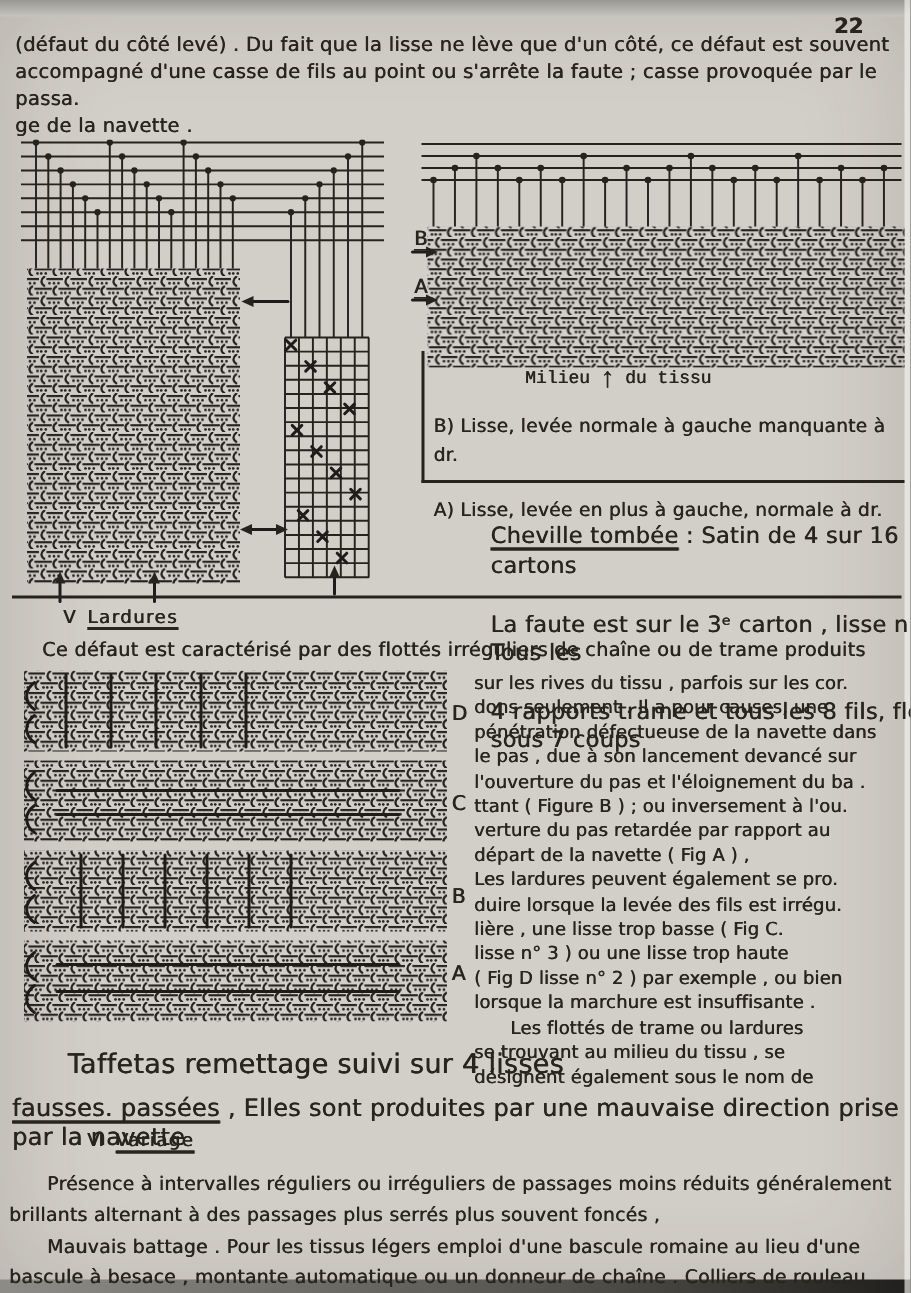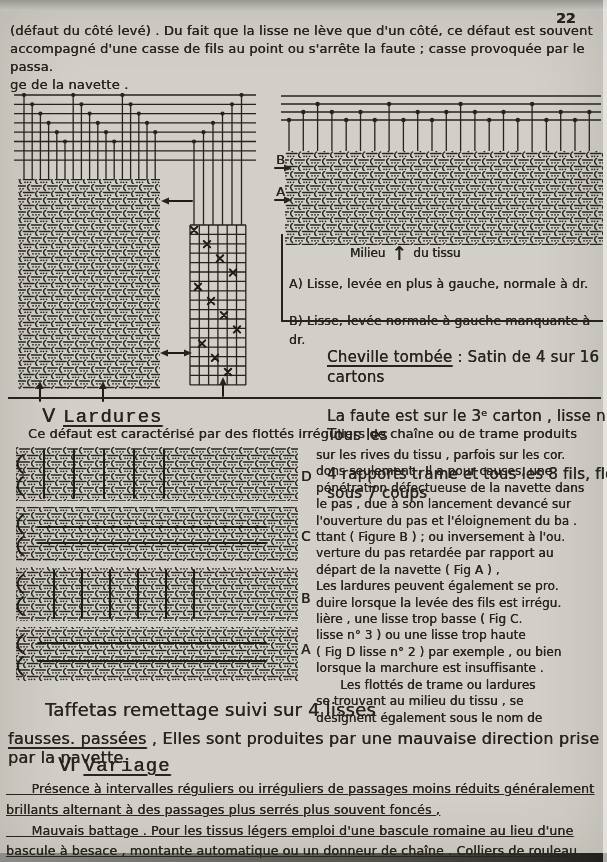--- a/index.html
+++ b/index.html
@@ -17,38 +17,38 @@
        background:linear-gradient(to right,#8d8c88,#55544f 60%,#201f1d);}
   .scan-right{position:absolute;right:0;top:0;width:4px;height:100%;
        background:rgba(246,245,241,.65);}
   .pagenum{position:absolute;left:556px;top:10px;font-weight:700;font-size:14px;
        text-shadow:.4px 0 0 currentColor;}
   .intro{left:10px;top:22px;width:592px;font-size:13px;line-height:18px;}
   .figsvg{position:absolute;}
   .flabel{position:absolute;font-size:13px;text-shadow:.5px 0 0 currentColor;
        text-decoration:underline;text-underline-offset:3px;}
   .milieu{position:absolute;left:350px;top:242px;font-size:12px;
-       text-shadow:.35px 0 0 currentColor;}
+       text-shadow:.35px 0 0 currentColor;font-family:Liberation Mono, monospace;}
   .milieu .up{font-size:19px;vertical-align:-3px;padding:0 6px;text-decoration:none;}
   .lbox{position:absolute;left:281px;top:234px;width:322px;height:88px;
        border-left:2px solid #26231d;border-bottom:2px solid #26231d;}
   .lisses{left:289px;top:256px;width:312px;font-size:12.4px;line-height:18.8px;}
   .cheville{left:285px;top:329px;width:318px;font-size:15px;line-height:19.4px;margin-left:42px;}
   .u{text-decoration:underline;text-underline-offset:3px;text-decoration-thickness:1.5px;}
   .rule{position:absolute;left:8px;top:397px;width:593px;height:2px;background:#26231d;}
-  .heading{position:absolute;font-size:19px;letter-spacing:1px;
-       text-shadow:.5px 0 0 currentColor;font-family:Liberation Mono, monospace;}
+  .heading{position:absolute;font-size:12px;letter-spacing:1px;
+       text-shadow:.5px 0 0 currentColor;}
   .heading .num{margin-right:7px;}
   .hV{left:42px;top:404px;} .hVI{left:58px;top:753px;}
   .lintro{left:28px;top:426px;width:576px;font-size:12.8px;}
   .rcol{left:316px;top:447px;width:289px;font-size:12px;line-height:16.4px;letter-spacing:.1px;}
   .dlabel{position:absolute;left:301px;font-size:13.5px;text-shadow:.5px 0 0 currentColor;}
   .figcapt{left:45px;top:699px;font-size:18px;}
   .fausses{left:8px;top:729px;width:596px;font-size:16px;}
-  .variage{left:6px;top:779px;width:598px;font-size:12.5px;line-height:20.8px;text-decoration:underline;}
+  .variage{left:6px;top:779px;width:598px;font-size:12.5px;line-height:20.8px;}
   svg .s1{stroke:#26231d;stroke-width:1.3;fill:none;}
   svg .s2{stroke:#1f1c17;stroke-width:2;fill:none;stroke-linecap:round;}
   svg .f{fill:#26231d;stroke:none;}
 </style>
 </head>
 <body>
 
 <div class="page">
 
   <svg width="0" height="0" style="position:absolute">
@@ -249,22 +249,22 @@
   </svg>
   <span class="flabel" style="left:276px;top:152px">B</span>
   <span class="flabel" style="left:276px;top:184px">A</span>
 
   <div class="milieu">
     <span>Milieu</span><span class="up">↑</span><span>du tissu</span>
   </div>
 
   <div class="lbox"></div>
   <div class="txt lisses">
+    <div>B) Lisse, levée normale à gauche manquante à dr.</div>
     <div>A) Lisse, levée en plus à gauche, normale à dr.</div>
-    <div>B) Lisse, levée normale à gauche manquante à dr.</div>
   </div>
 
   <div class="txt cheville">
     <div><span class="u">Cheville tombée</span><span> : Satin de 4 sur 16 cartons</span></div>
     <div>La faute est sur le 3ᵉ carton , lisse n°3 . Tous les</div>
     <div>4 rapports trame et tous les 8 fils, flottés sous 7 coups</div>
   </div>
 
   <div class="rule"></div>
 

